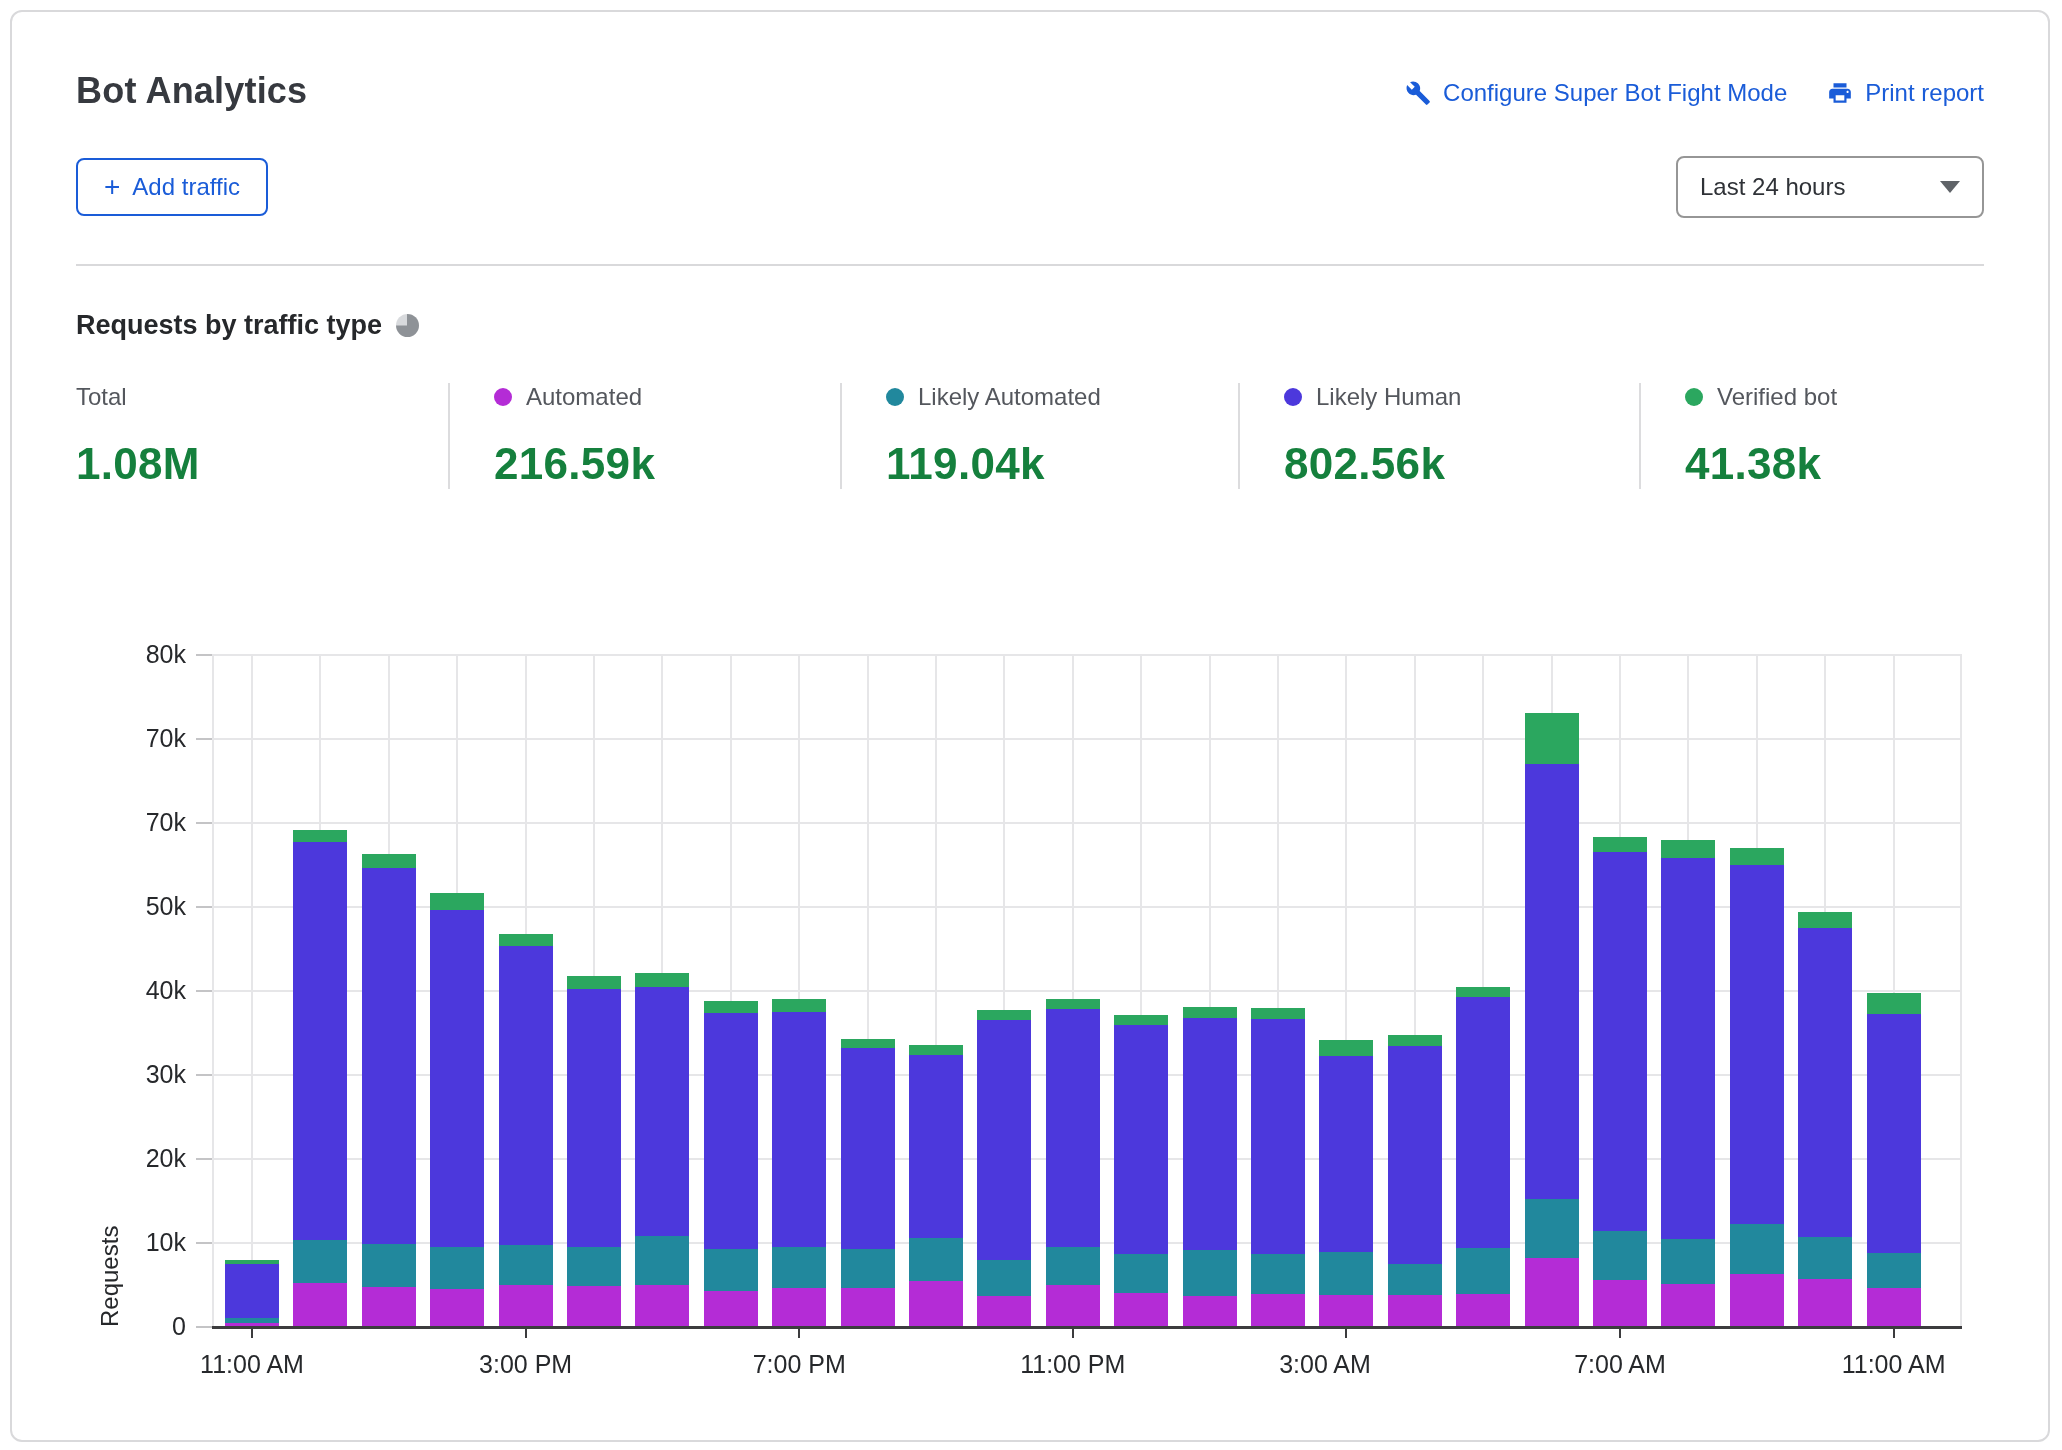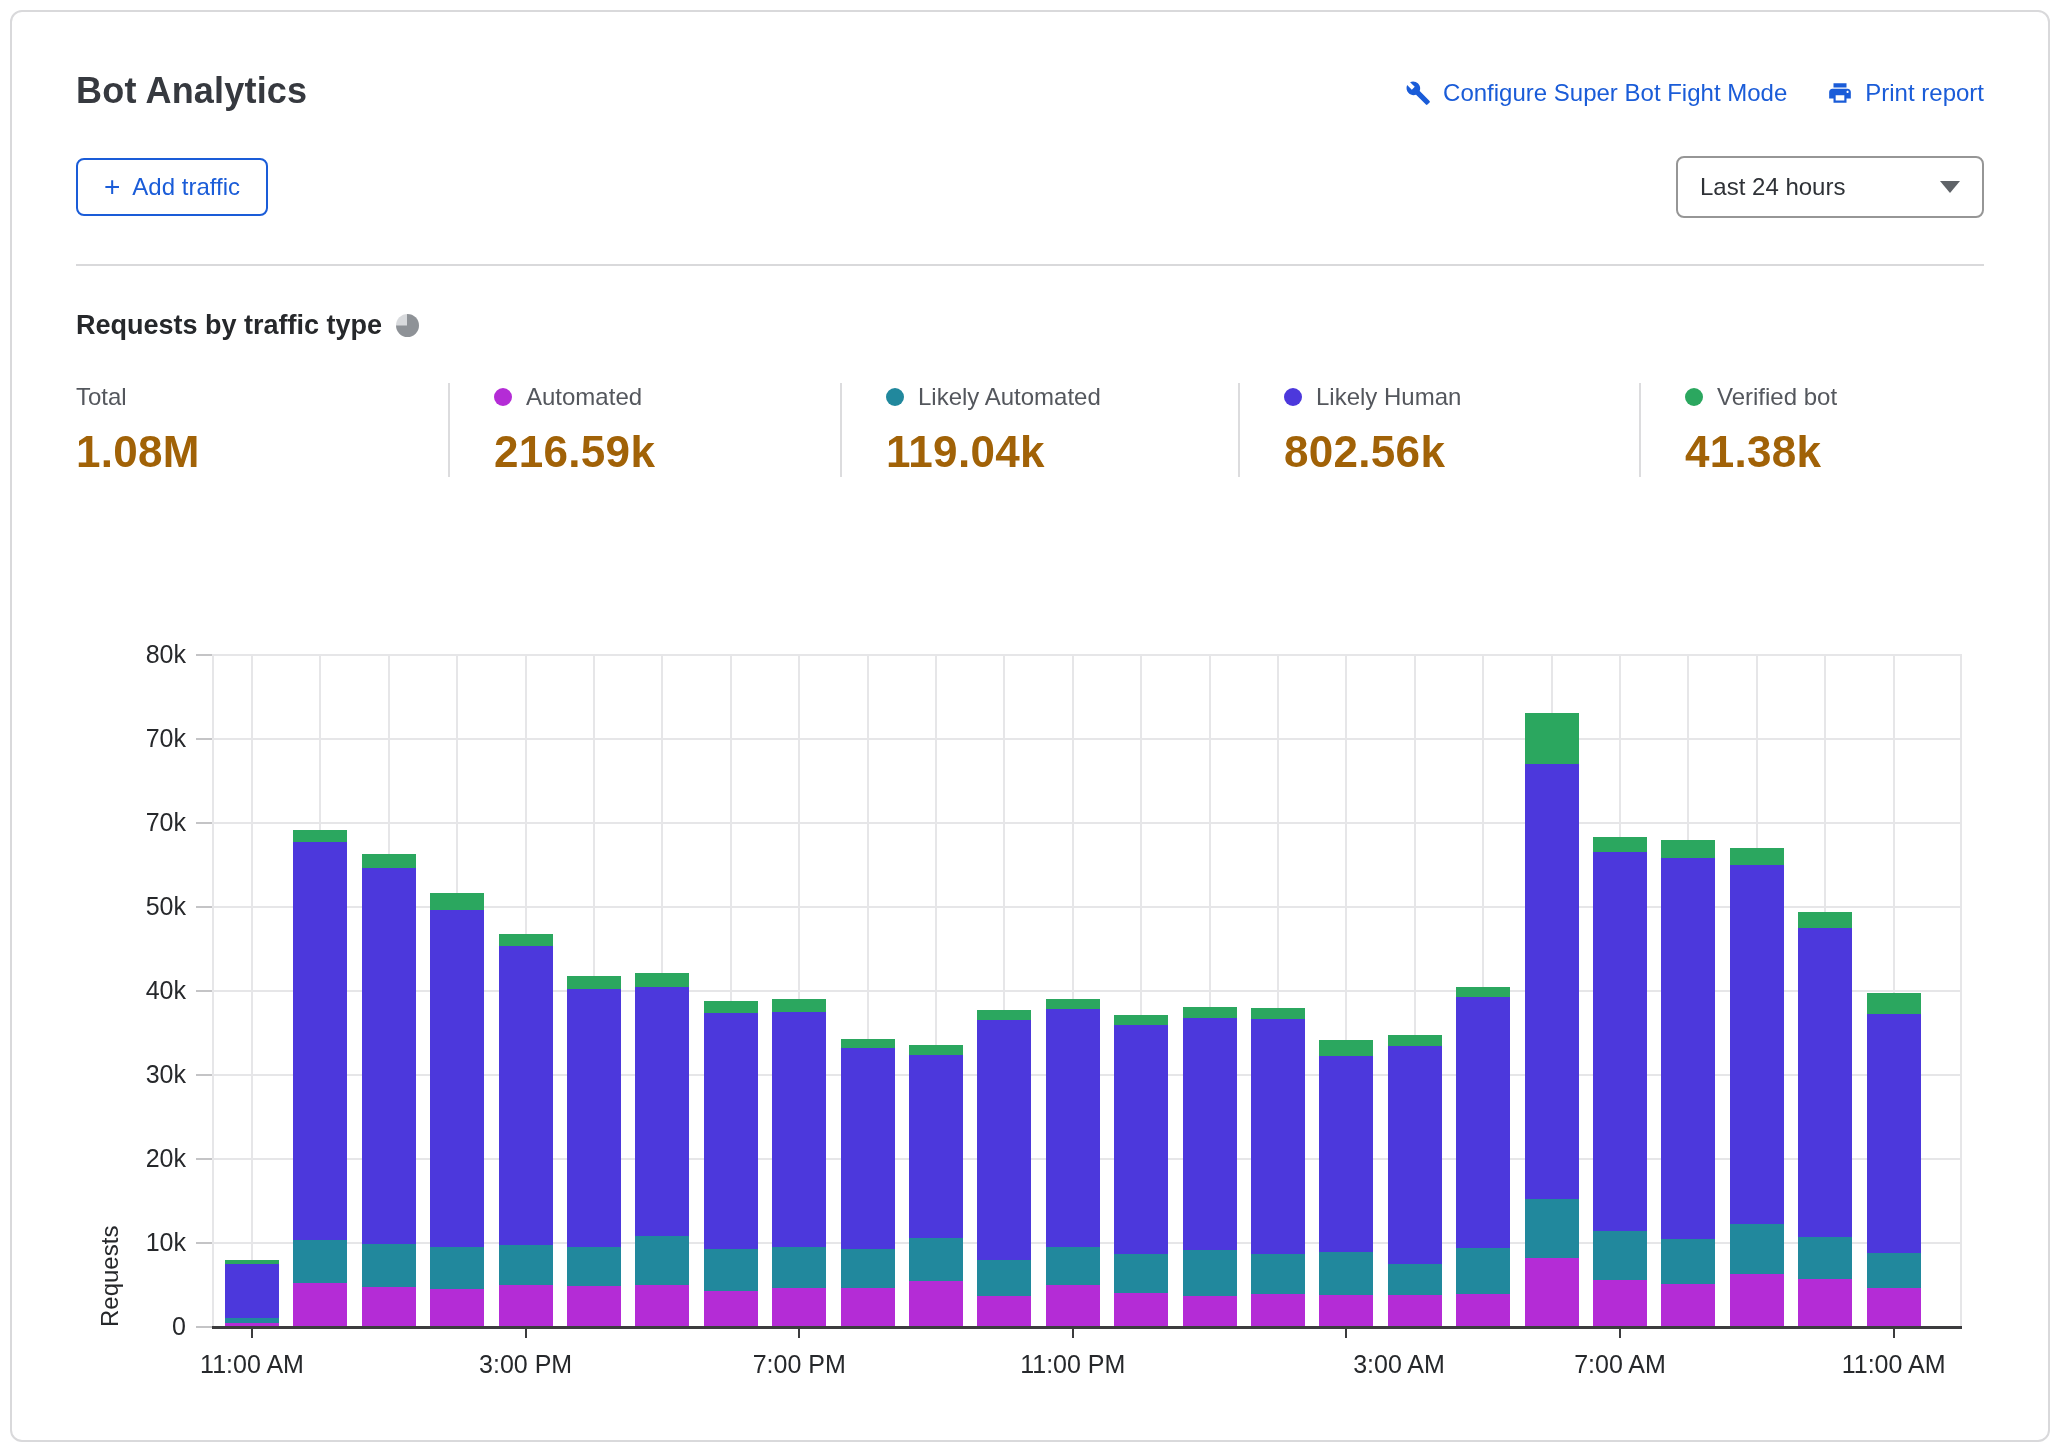--- a/index.html
+++ b/index.html
@@ -21,21 +21,21 @@
   
   .section{padding:44px 64px 0 64px;}
   .sec-title-row{display:flex;align-items:center;gap:14px;}
   .sec-title{font-size:27px;font-weight:700;color:#26282B;}
   .pie-icon{width:23px;height:23px;border-radius:50%;background:conic-gradient(from 0deg,#8E9297 0deg 268deg,#D8DADD 272deg 360deg);}
   .stats{display:flex;margin-top:42px;}
   .stat{box-sizing:border-box;padding-right:11px;}
   .stat+.stat{border-left:2px solid #DCDCDE;padding-left:44px;}
   .stat-label-row{display:flex;align-items:center;gap:14px;font-size:24px;color:#54575D;}
   .dot{width:18px;height:18px;border-radius:50%;flex:0 0 auto;}
-  .stat-value{font-size:44px;font-weight:700;color:#a16207;margin-top:16px;letter-spacing:.3px;}
+  .stat-value{font-size:44px;font-weight:700;color:#15803d;margin-top:28px;letter-spacing:.3px;}
   .stat:nth-child(1){width:372px;}
   .stat:nth-child(2){width:392px;}
   .stat:nth-child(3){width:398px;}
   .stat:nth-child(4){width:401px;}
   
   .chart{position:absolute;left:0;top:590px;width:2062px;height:850px;}
   .plot{position:absolute;left:200px;top:53px;width:1750px;height:672px;}
   .gridh{position:absolute;left:0;width:100%;height:2px;background:#E6E6E8;}
   .gridv{position:absolute;top:0;height:100%;width:2px;background:#E6E6E8;}
   .axis-x{position:absolute;left:0;right:0;bottom:-2px;height:3px;background:#3C3C3E;}
@@ -342,21 +342,21 @@
         <div class="axis-x"></div>
         <div class="xtick" style="left: 39px;"></div>
         <div class="xlabel" style="left: 40px;">11:00 AM</div>
         <div class="xtick" style="left: 312.6px;"></div>
         <div class="xlabel" style="left: 313.6px;">3:00 PM</div>
         <div class="xtick" style="left: 586.2px;"></div>
         <div class="xlabel" style="left: 587.2px;">7:00 PM</div>
         <div class="xtick" style="left: 859.8px;"></div>
         <div class="xlabel" style="left: 860.8px;">11:00 PM</div>
         <div class="xtick" style="left: 1133.4px;"></div>
-        <div class="xlabel" style="left: 1187px;">3:00 AM</div>
+        <div class="xlabel" style="left: 1113px;">3:00 AM</div>
         <div class="xtick" style="left: 1407px;"></div>
         <div class="xlabel" style="left: 1408px;">7:00 AM</div>
         <div class="xtick" style="left: 1680.6px;"></div>
         <div class="xlabel" style="left: 1681.6px;">11:00 AM</div>
       </div>
   </div>
 
 </div>
 
 </body></html>

